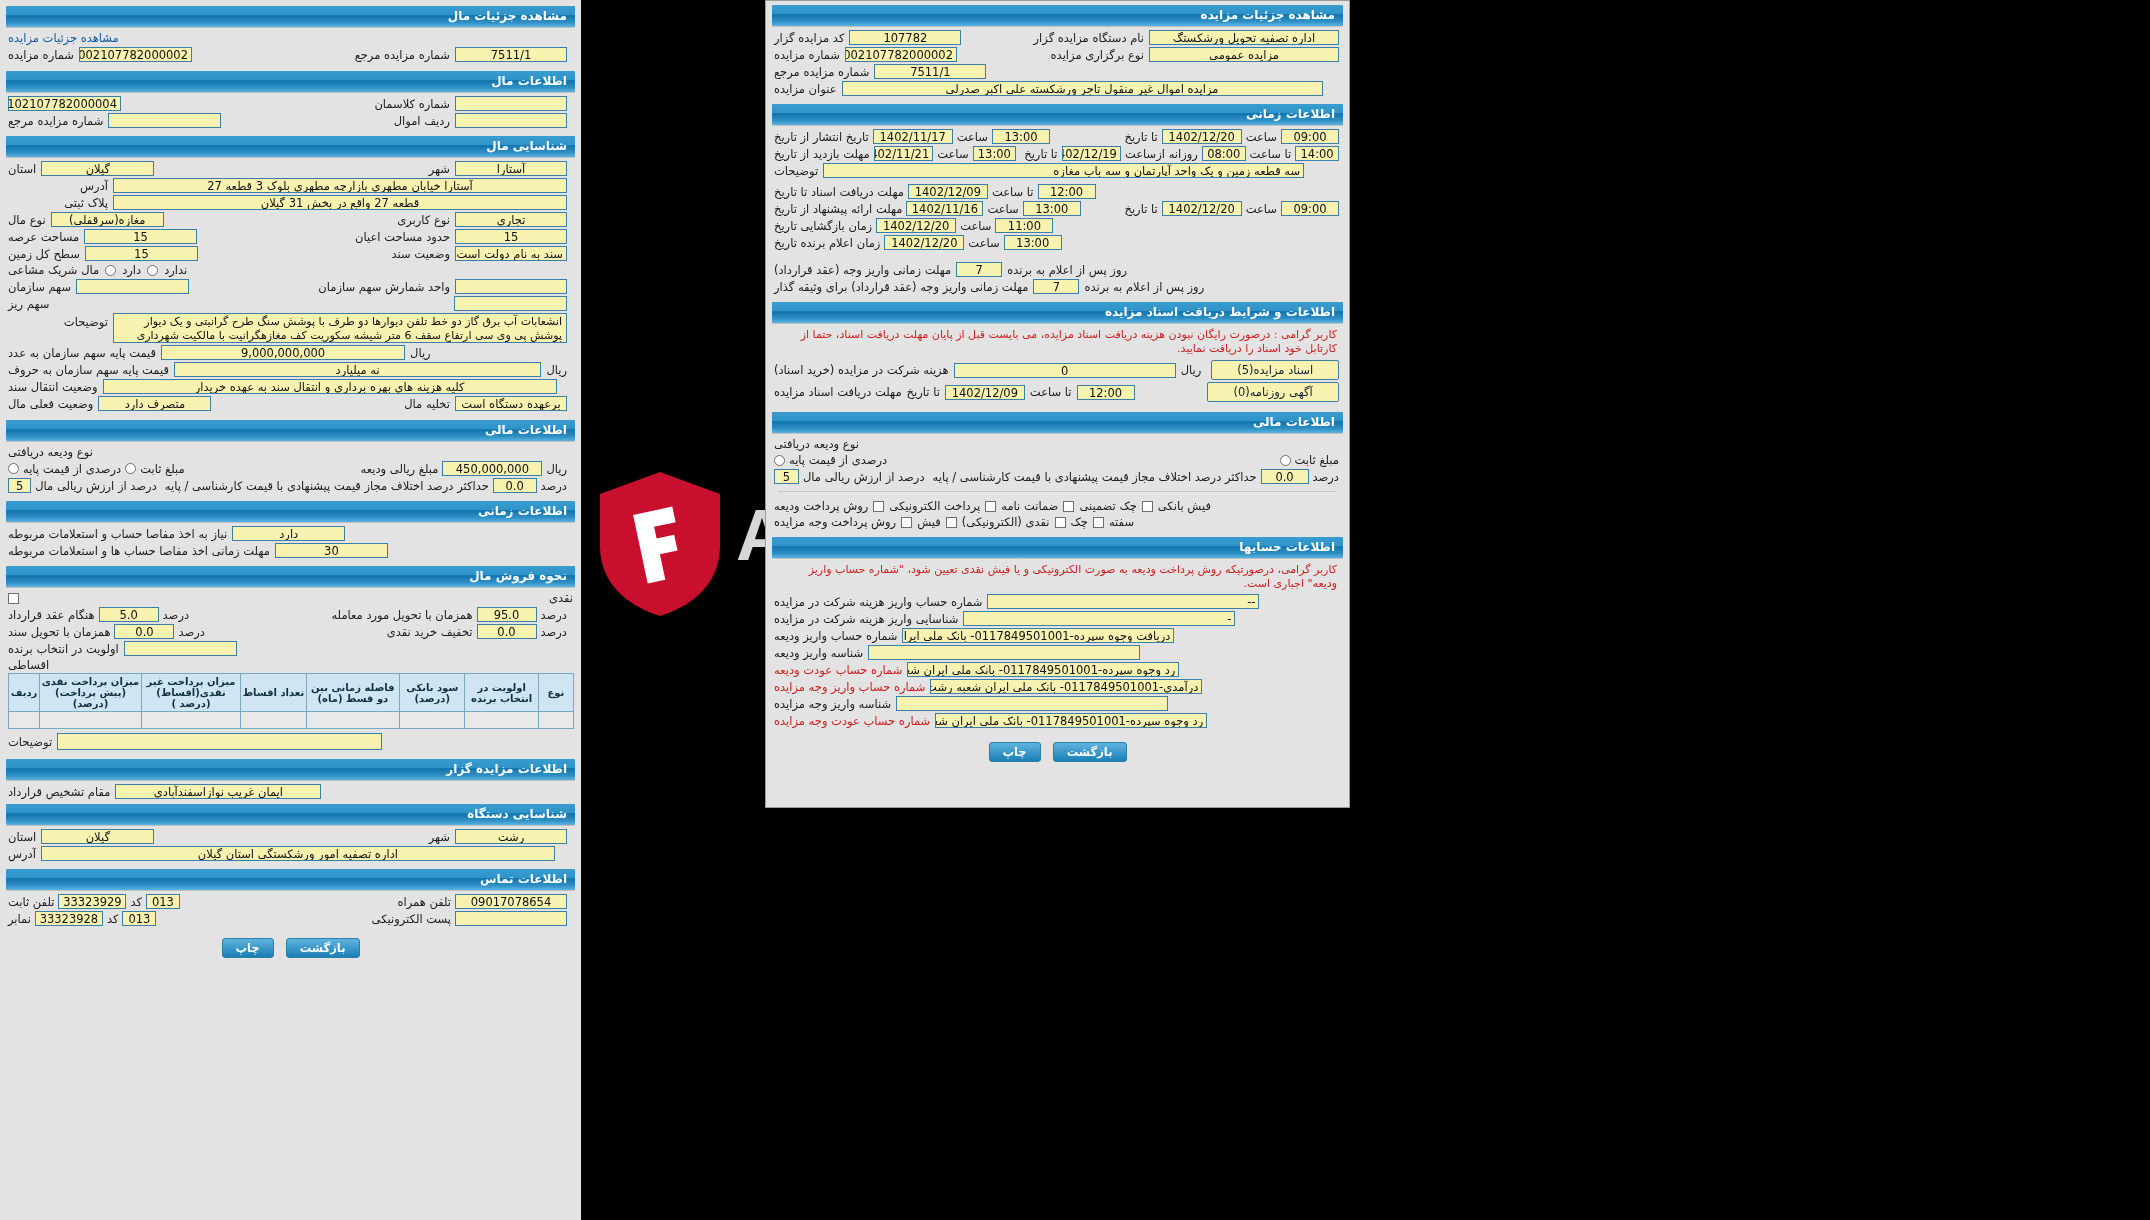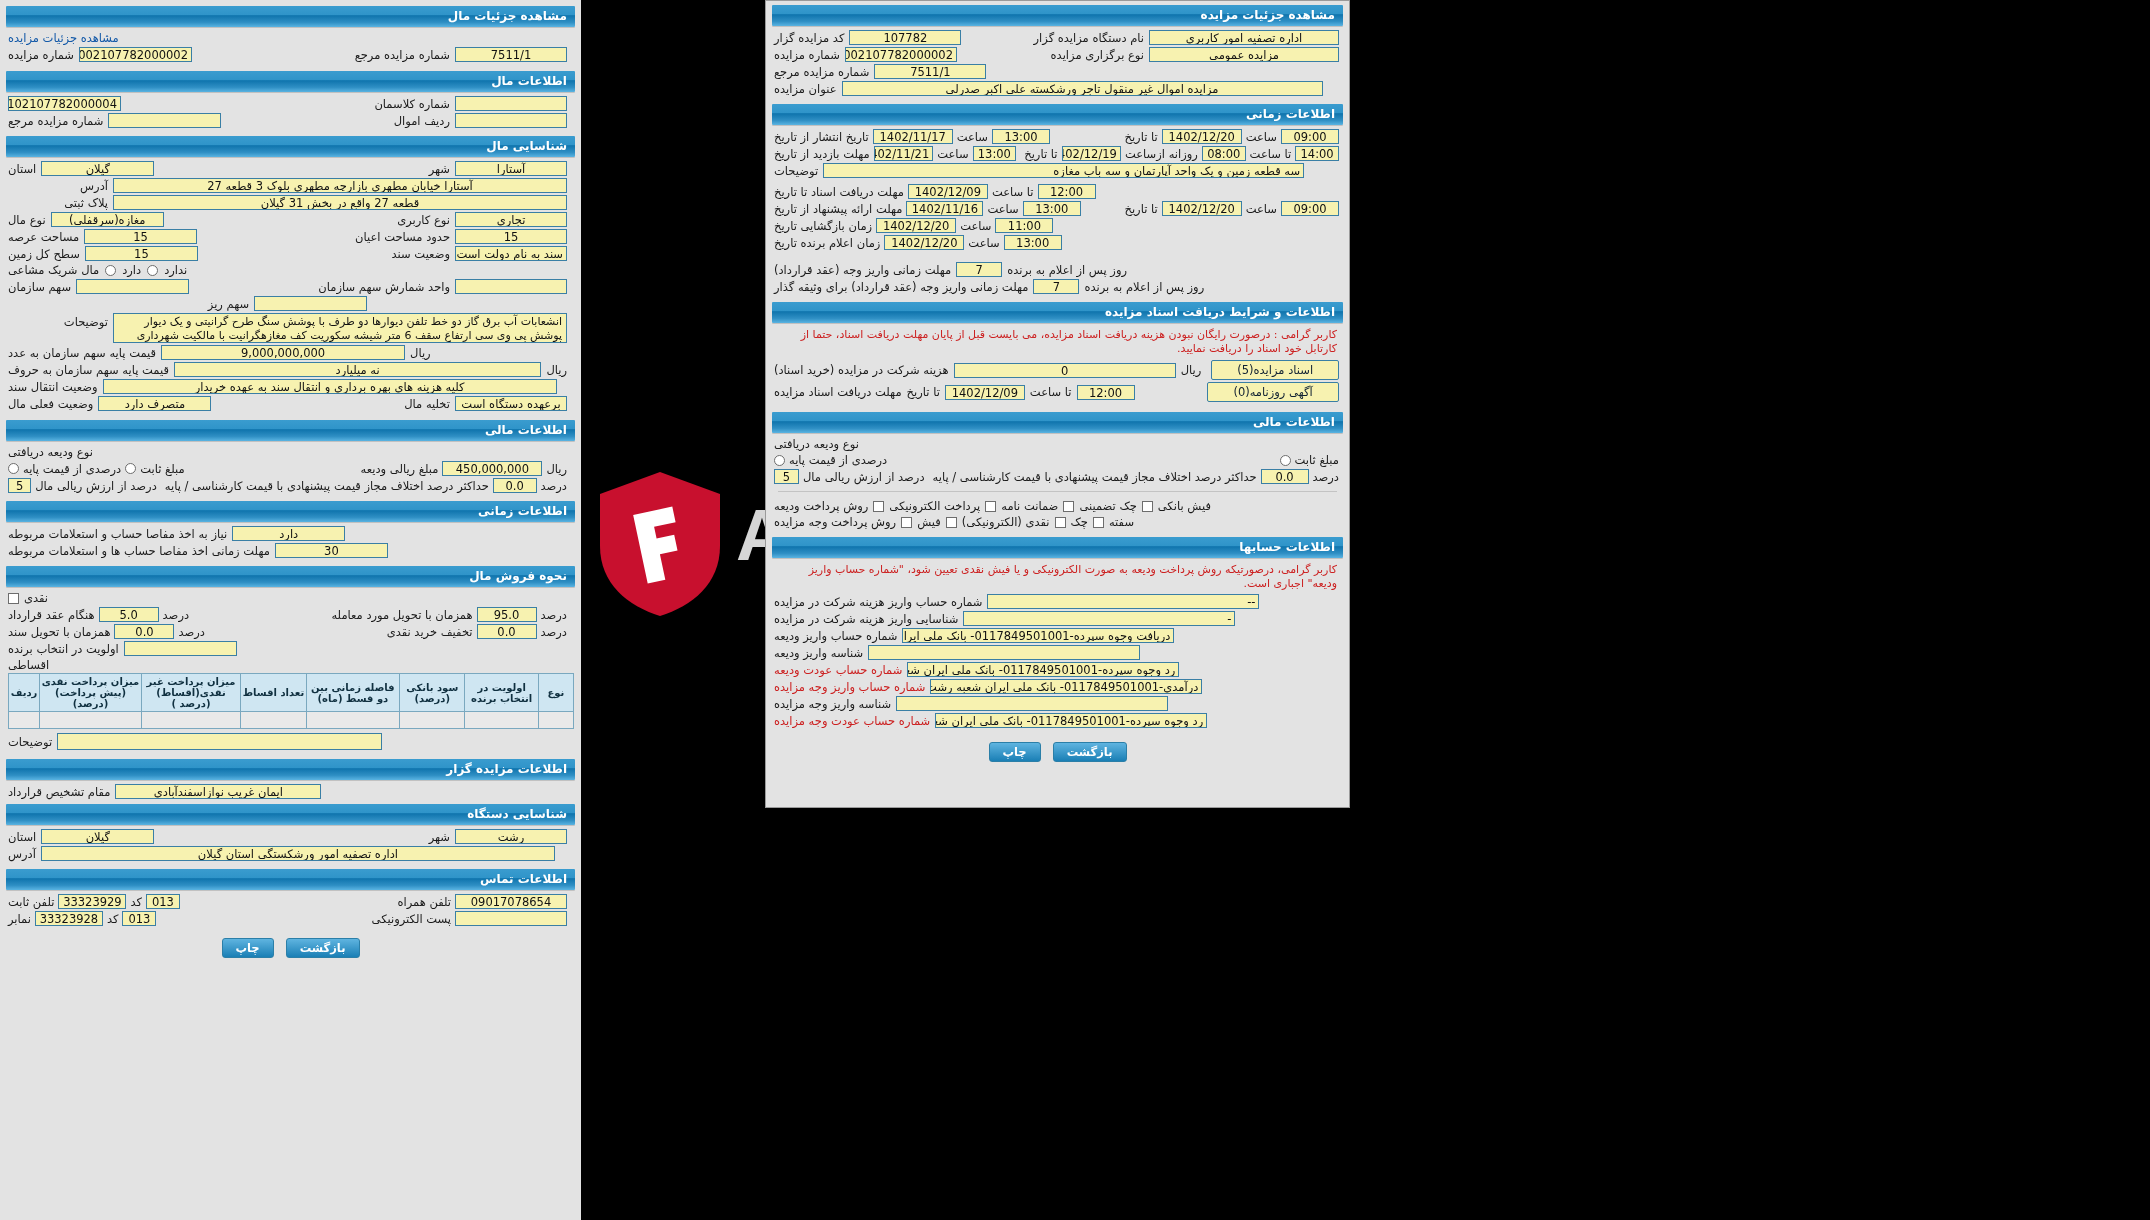--- a/index.html
+++ b/index.html
@@ -138,21 +138,21 @@
       <span class="rad"></span>
       <span class="lbl">مال شریک مشاعی</span>
     </div>
     <div class="row" style="padding-right:14px;">
       <span class="fld" style="width:112px"></span>
       <span class="lbl">واحد شمارش سهم سازمان</span>
       <span style="flex:1"></span>
       <span class="fld" style="width:113px"></span>
       <span class="lbl">سهم سازمان</span>
     </div>
-    <div class="row" style="padding-right:14px;justify-content:center;">
+    <div class="row" style="padding-right:14px;justify-content:space-between;">
       <span class="fld" style="width:113px"></span>
       <span class="lbl">سهم ریز</span>
     </div>
     <div class="row" style="padding-right:14px;align-items:flex-start;">
       <span class="fld l" style="width:454px;height:30px;line-height:14px;white-space:normal;padding:1px 4px;font-size:11px">انشعابات آب برق گاز دو خط تلفن دیوارها دو طرف با پوشش سنگ طرح گرانیتی و یک دیوار پوشش پی وی سی ارتفاع سقف 6 متر شیشه سکوریت کف مغازهگرانیت با مالکیت شهرداری</span>
       <span class="lbl" style="padding-top:2px">توضیحات</span>
     </div>
     <div class="row" style="padding-right:14px;justify-content:flex-end;">
       <span class="unit">ریال</span>
       <span class="fld" style="width:244px">9,000,000,000</span>
@@ -202,21 +202,21 @@
     <div class="row" style="padding-right:14px;justify-content:flex-end;">
       <span class="fld" style="width:113px">دارد</span>
       <span class="lbl">نیاز به اخذ مفاصا حساب و استعلامات مربوطه</span>
     </div>
     <div class="row" style="padding-right:14px;justify-content:flex-end;">
       <span class="fld" style="width:113px">30</span>
       <span class="lbl">مهلت زمانی اخذ مفاصا حساب ها و استعلامات مربوطه</span>
     </div>
 
     <div class="secbar" style="margin-top:7px">نحوه فروش مال</div>
-    <div class="row" style="justify-content:flex-end;gap:5px">
+    <div class="row" style="justify-content:space-between;gap:5px">
       <span class="lbl">نقدی</span>
       <span class="chk"></span>
     </div>
     <div class="row" style="padding-right:14px;gap:4px">
       <span class="unit">درصد</span>
       <span class="fld" style="width:60px">95.0</span>
       <span class="lbl">همزمان با تحویل مورد معامله</span>
       <span style="flex:1"></span>
       <span class="unit">درصد</span>
       <span class="fld" style="width:60px">5.0</span>
@@ -328,21 +328,21 @@
     <path d="M44 40 L84 40 L84 56 L62 56 L62 68 L80 68 L80 84 L62 84 L62 110 L44 110 Z" fill="#ffffff" transform="rotate(-12 64 75)"></path>
   </svg>
   <div class="txt"><span>AriaTender</span><span class="d">.net</span></div>
 </div>
 
 <div class="panel" id="modal">
 
   <div class="secbar">مشاهده جزئیات مزایده</div>
 
   <div class="row" style="padding-right:10px;gap:5px">
-    <span class="fld" style="width:190px">اداره تصفیه امور کاربری</span>
+    <span class="fld" style="width:190px">اداره تصفیه تحویل ورشکستگ</span>
     <span class="lbl">نام دستگاه مزایده گزار</span>
     <span style="flex:1"></span>
     <span class="fld" style="width:112px">107782</span>
     <span class="lbl">کد مزایده گزار</span>
   </div>
   <div class="row" style="padding-right:10px;gap:5px">
     <span class="fld" style="width:190px">مزایده عمومی</span>
     <span class="lbl">نوع برگزاری مزایده</span>
     <span style="flex:1"></span>
     <span class="fld" style="width:112px">2002107782000002</span>

